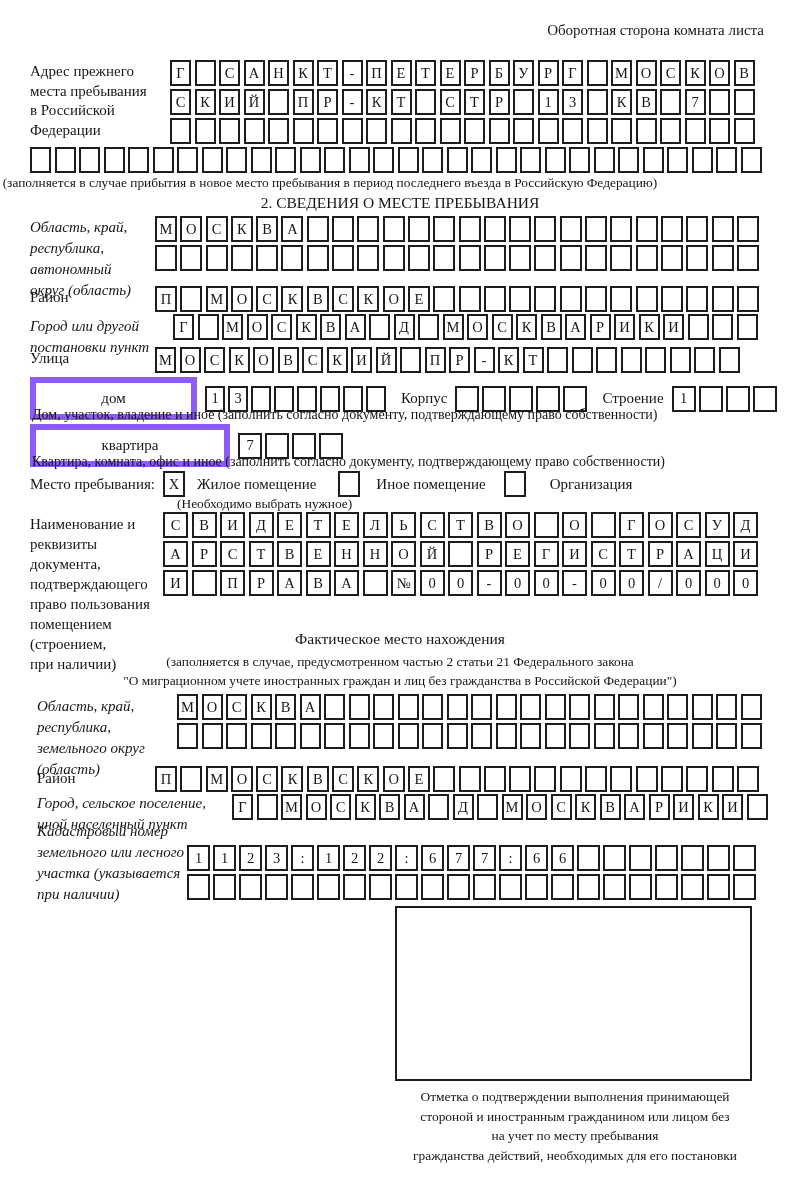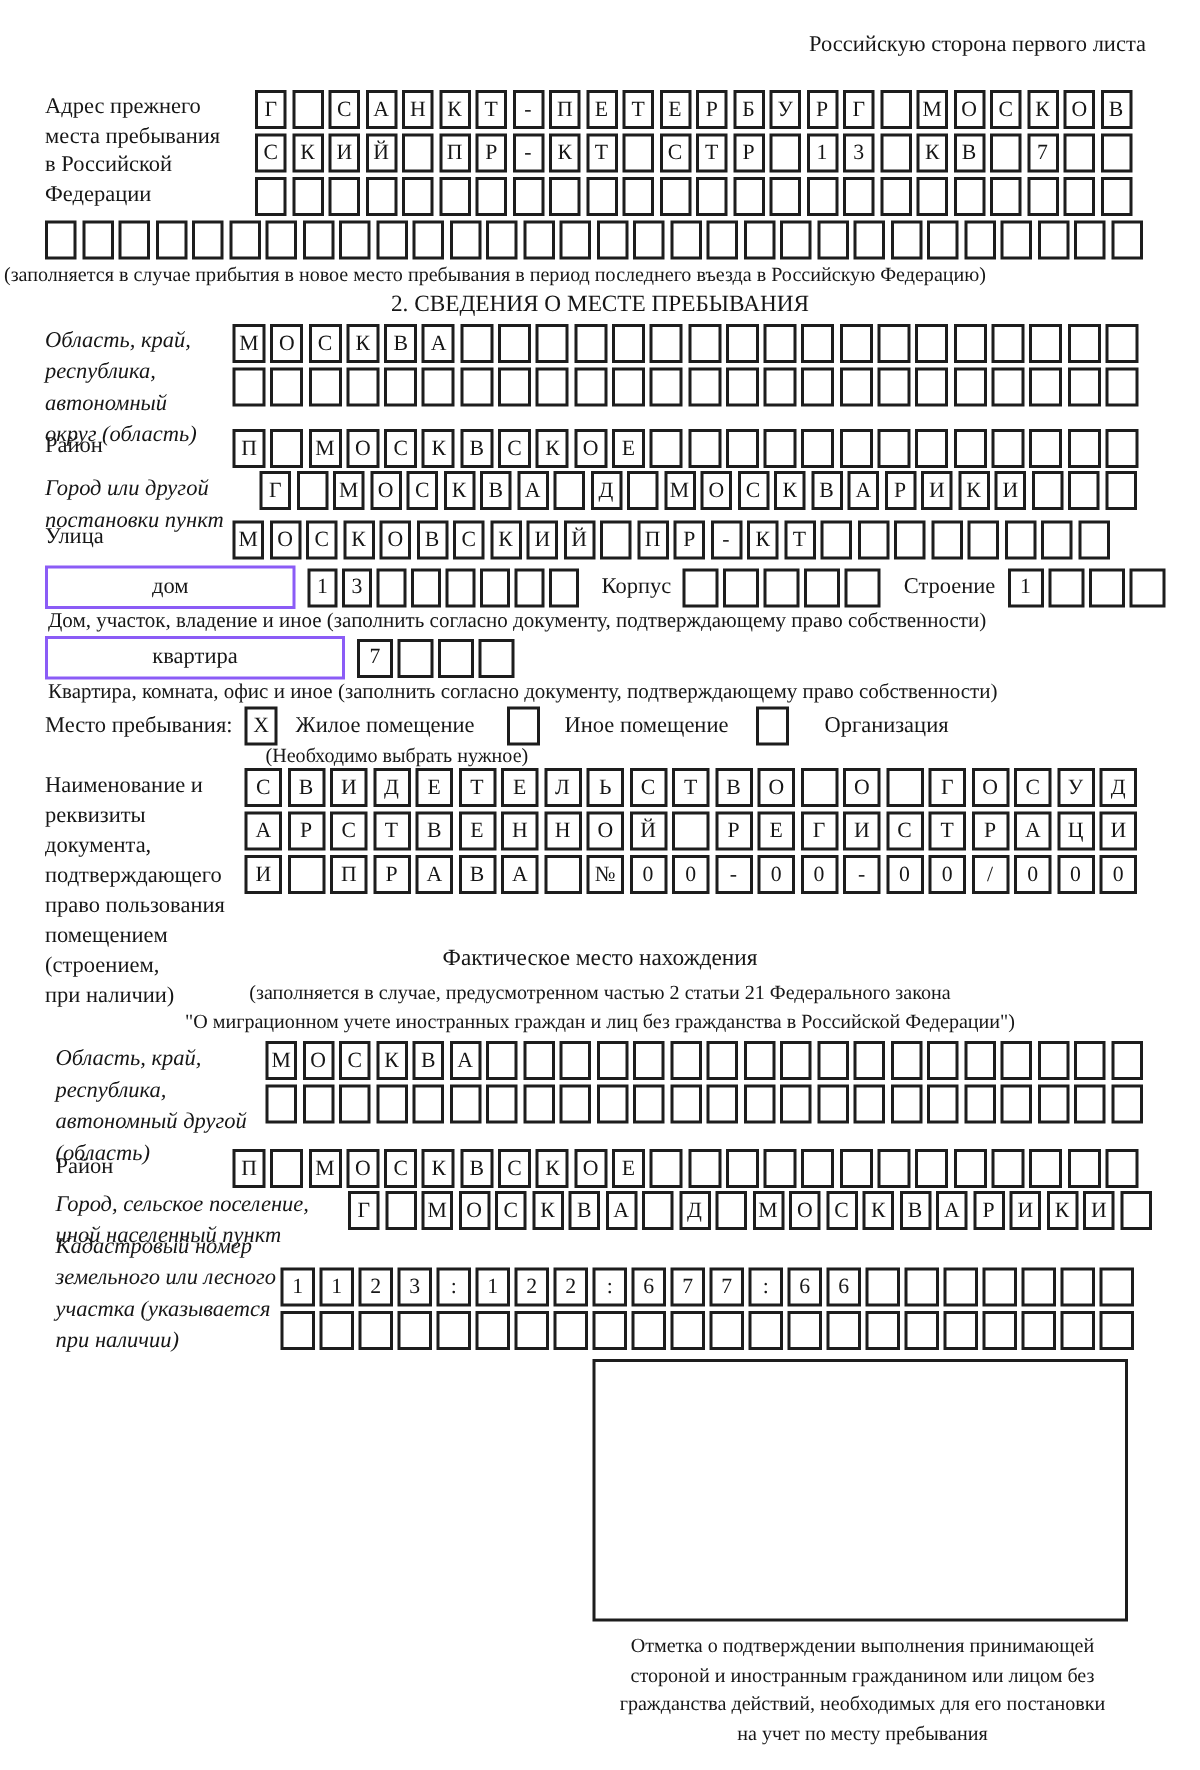--- a/index.html
+++ b/index.html
@@ -23,21 +23,21 @@
     display:flex;align-items:center;justify-content:center;
     font-size:14.5px;flex-shrink:0;background:#fff;
   }
   .p24 .cell{width:21px;margin-right:3.5px;}
   .p25 .cell{width:22px;margin-right:3.3px;}
   .p26 .cell{width:23px;margin-right:3px;}
   .p28 .cell{width:25px;margin-right:3.5px;}
   .p23 .cell{width:20px;margin-right:3px;}
   .p27 .cell{width:24px;margin-right:3px;}
   .widebox{
-    box-sizing:border-box;height:29px;border:2px solid #8b5cf6;
+    box-sizing:border-box;height:43px;border:6px solid #8b5cf6;
     display:flex;align-items:center;justify-content:center;flex-shrink:0;
   }
   .flexrow{display:flex;align-items:center;}
   .inlbl{margin:0 8px 0 12px;white-space:nowrap;}
   .chkbox{
     box-sizing:border-box;width:22px;height:26px;border:2px solid #1d1d1d;
     display:flex;align-items:center;justify-content:center;font-size:14.5px;flex-shrink:0;
   }
   
   #header-note{right:36px;top:22px;}
@@ -79,21 +79,21 @@
   .opt-gap1{margin-left:8px;}
   .opt-lbl1{margin-left:12px;}
   .opt-gap2{margin-left:22px;}
   .opt-lbl2{margin-left:16px;}
   .opt-gap3{margin-left:18px;}
   .opt-lbl3{margin-left:24px;}
 </style>
 </head>
 <body>
 
-<div id="header-note" class="abs">Российскую сторона первого листа</div>
+<div id="header-note" class="abs">Оборотная сторона комната листа</div>
 
 <div id="prev-label" class="abs lab19">
     <div class="ln">Адрес прежнего</div>
     <div class="ln">места пребывания</div>
     <div class="ln">в Российской</div>
     <div class="ln">Федерации</div>
   </div>
 <div id="prev-rows" class="abs">
   <div class="cellrow p24">
       <span class="cell">Г</span>
@@ -491,21 +491,21 @@
 
 <div id="act-title" class="abs center bold">Фактическое место нахождения</div>
 <div id="act-note" class="abs center small">
     <div class="ln">(заполняется в случае, предусмотренном частью 2 статьи 21 Федерального закона</div>
     <div class="ln">"О миграционном учете иностранных граждан и лиц без гражданства в Российской Федерации")</div>
   </div>
 
 <div id="act-region-label" class="abs lab">
     <div class="ln">Область, край,</div>
     <div class="ln">республика,</div>
-    <div class="ln">автономный другой</div>
+    <div class="ln">земельного округ</div>
     <div class="ln">(область)</div>
   </div>
 <div id="act-region-rows" class="abs">
   <div class="cellrow p24">
       <span class="cell">М</span>
       <span class="cell">О</span>
       <span class="cell">С</span>
       <span class="cell">К</span>
       <span class="cell">В</span>
       <span class="cell">А</span>
@@ -667,15 +667,15 @@
       <span class="cell"></span>
       <span class="cell"></span>
       <span class="cell"></span>
     </div>
 </div>
 
 <div id="stamp-box" class="abs"></div>
 <div id="stamp-caption" class="abs center small">
     <div class="ln">Отметка о подтверждении выполнения принимающей</div>
     <div class="ln">стороной и иностранным гражданином или лицом без</div>
+    <div class="ln">на учет по месту пребывания</div>
     <div class="ln">гражданства действий, необходимых для его постановки</div>
-    <div class="ln">на учет по месту пребывания</div>
   </div>
 
 </body></html>

